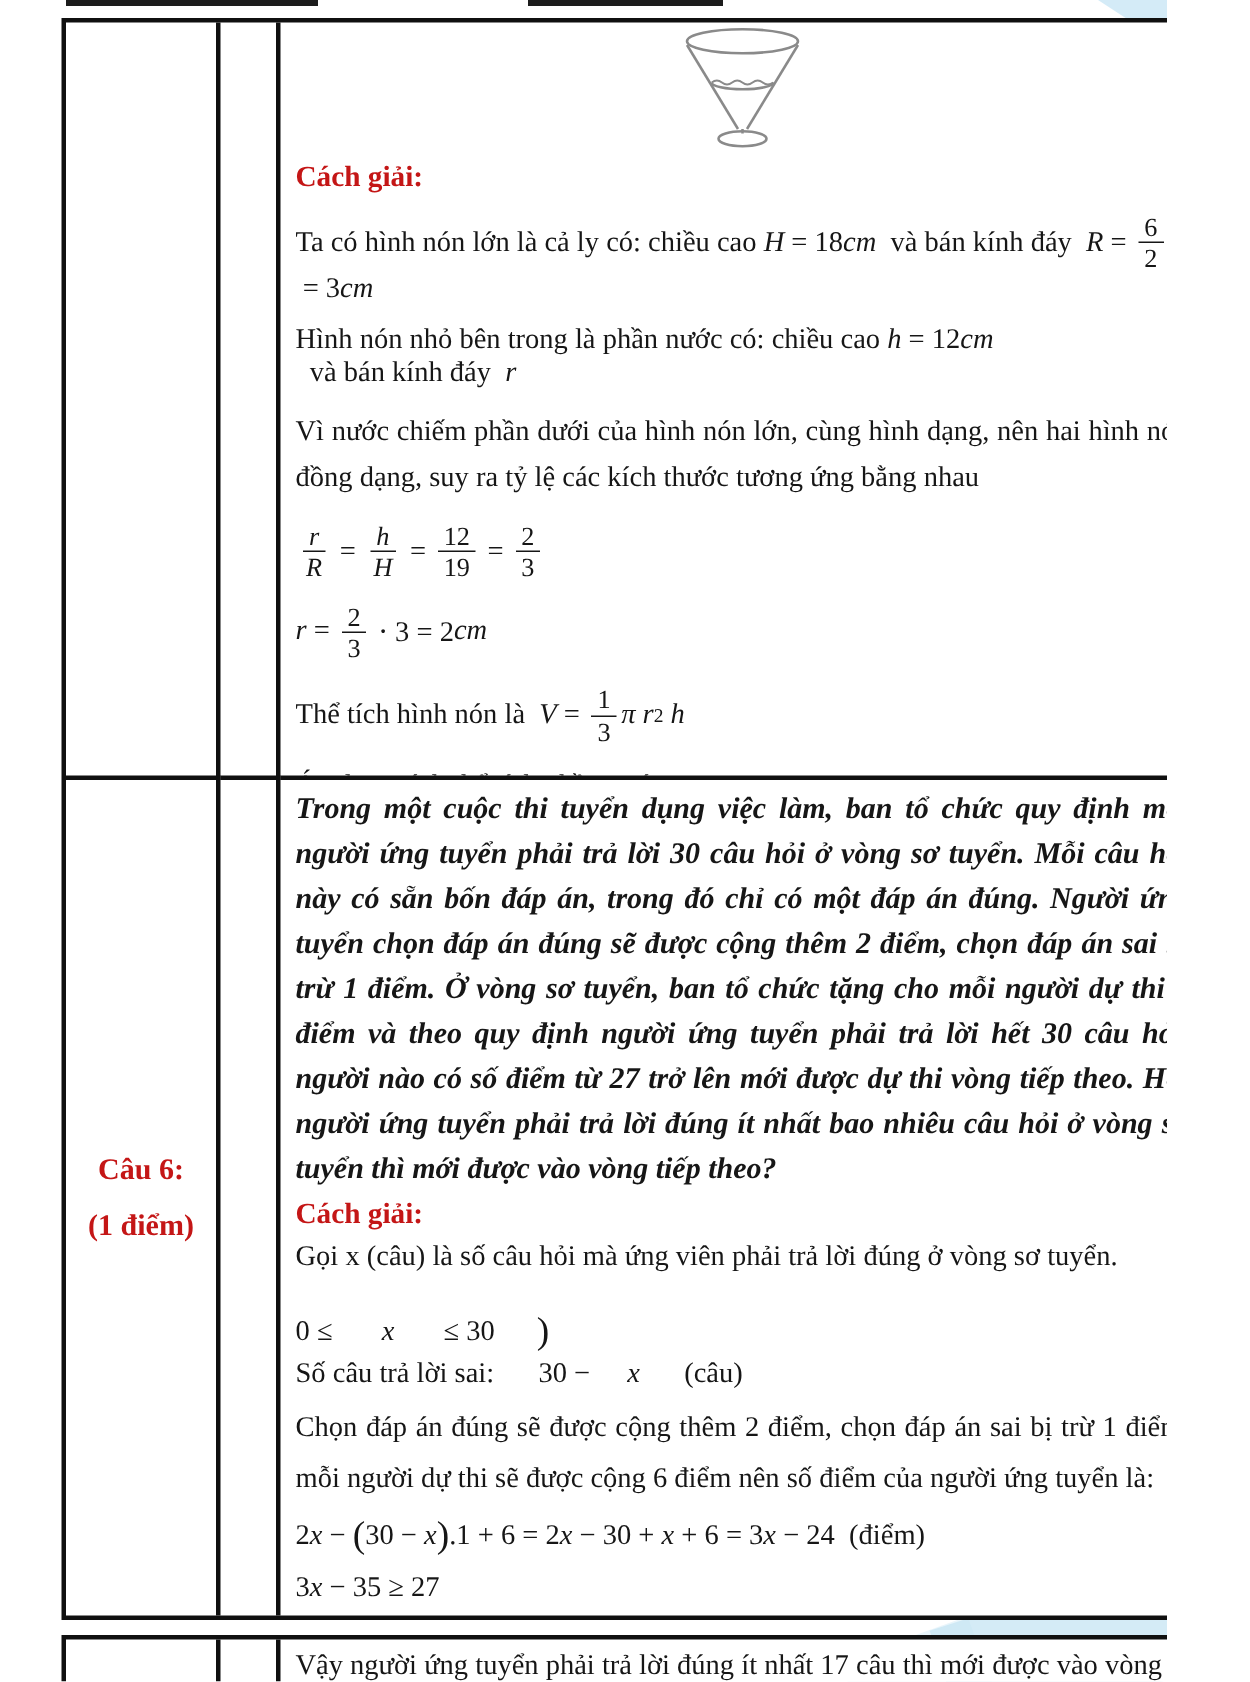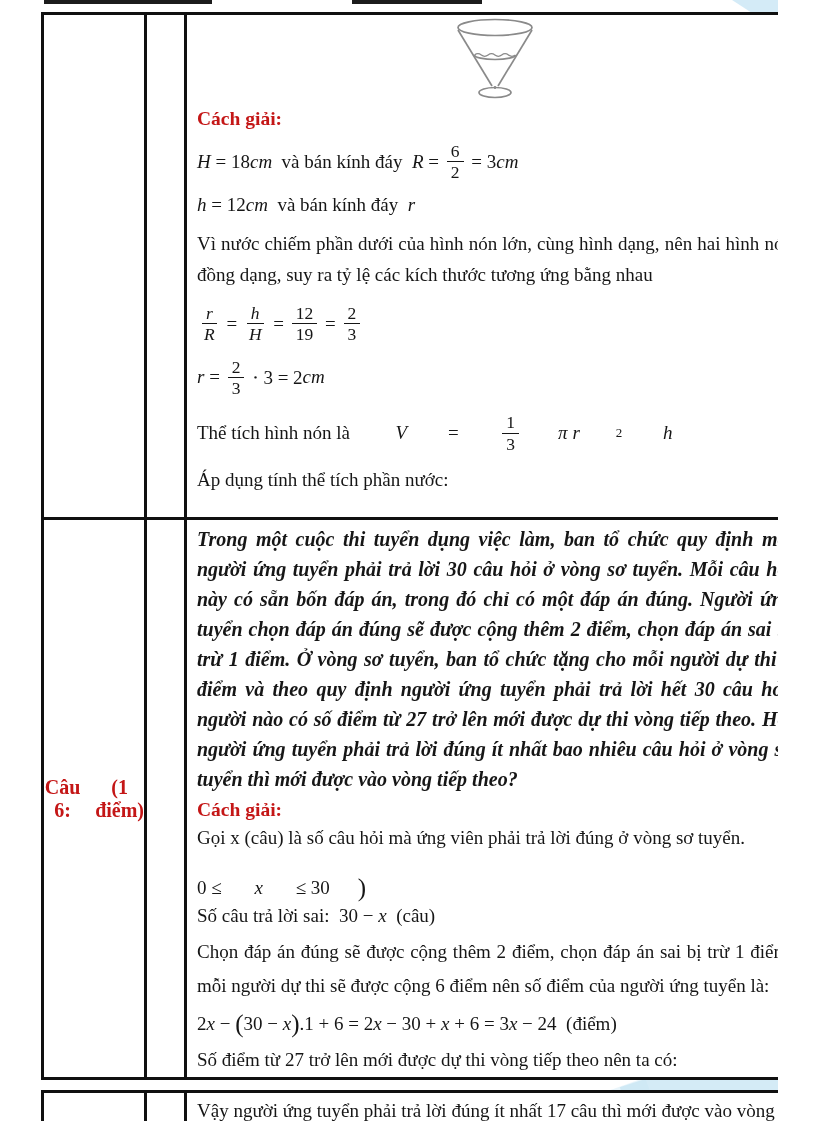--- a/index.html
+++ b/index.html
@@ -27,21 +27,21 @@
   .cell{box-sizing:border-box; overflow:hidden; border-right:3px solid #101010; border-bottom:3px solid #101010;}
   .cell.last-col{border-right:none;}
   .cell.last-row{border-bottom:none;}
 
   .content{padding:0 12px 0 10px; font-size:19px;}
 
   .figure-wrap{display:flex; justify-content:center; padding-top:1px; height:84px;}
 
   .sol-label{color:#c41616; font-weight:bold; font-size:19.5px; margin:8px 0 4px;}
 
-  .qcell{display:flex; flex-direction:row; align-items:center; justify-content:center; gap:14px;}
+  .qcell{display:flex; flex-direction:column; align-items:center; justify-content:center; gap:14px;}
   .qlabel{color:#c41616; font-weight:bold; font-size:20px; text-align:center;}
 
   .line{margin:10px 0;}
   .mline{margin:12px 0; display:flex; align-items:center; flex-wrap:wrap;}
   .mline > span{white-space:pre;}
   .para{text-align:justify; line-height:31px; margin:8px 0;}
 
   .problem{font-weight:bold; font-style:italic; text-align:justify;
     font-size:20px; line-height:30px; padding-top:4px;}
 
@@ -83,31 +83,33 @@
             <path d="M35.5,39 q3.4,-2.6 6.8,0 q3.4,2.6 6.8,0 q3.4,-2.6 6.8,0 q3.4,2.6 6.8,0 q3.4,-2.6 6.8,0 q3.4,2.6 7,0" stroke-width="1.3"></path>
             <path d="M56,70 L56,73"></path>
             <ellipse cx="56" cy="76.5" rx="16" ry="5"></ellipse>
           </g>
         </svg>
       </div>
 
       <div class="sol-label">Cách giải:</div>
 
       <div class="mline">
+          <span class="">Ta có hình nón lớn là cả ly có: chiều cao </span>
           <span class="it">H</span>
           <span class=""> = 18</span>
           <span class="it">cm</span>
           <span class="">  và bán kính đáy  </span>
           <span class="it">R</span>
           <span class=""> = </span>
           <span class="frac"><span class="num">6</span><span class="den">2</span></span>
           <span class=""> = 3</span>
           <span class="it">cm</span>
         </div>
       <div class="mline" style="margin-top:4px;">
+          <span class="">Hình nón nhỏ bên trong là phần nước có: chiều cao </span>
           <span class="it">h</span>
           <span class=""> = 12</span>
           <span class="it">cm</span>
           <span class="">  và bán kính đáy  </span>
           <span class="it">r</span>
         </div>
       <div class="para">Vì nước chiếm phần dưới của hình nón lớn, cùng hình dạng, nên hai hình nón đồng dạng, suy ra tỷ lệ các kích thước tương ứng bằng nhau</div>
       <div class="mline" style="margin-top:14px;">
           <span class="frac it"><span class="num">r</span><span class="den">R</span></span>
           <span class=""> = </span>
@@ -117,21 +119,21 @@
           <span class=""> = </span>
           <span class="frac"><span class="num">2</span><span class="den">3</span></span>
         </div>
       <div class="mline" style="margin-top:14px;">
           <span class="it">r</span>
           <span class=""> = </span>
           <span class="frac"><span class="num">2</span><span class="den">3</span></span>
           <span class=""> ⋅ 3 = 2</span>
           <span class="it">cm</span>
         </div>
-      <div class="mline" style="margin-top:16px;gap:36px;">
+      <div class="mline" style="margin-top:16px;">
           <span class="">Thể tích hình nón là  </span>
           <span class="it">V</span>
           <span class=""> = </span>
           <span class="frac"><span class="num">1</span><span class="den">3</span></span>
           <span class="it">π r</span>
           <span class="sup">2</span>
           <span class="it"> h</span>
         </div>
       <div class="line" style="margin-top:16px;">Áp dụng tính thể tích phần nước:</div>
 
@@ -149,21 +151,21 @@
       <div class="sol-label" style="margin-top:5px;">Cách giải:</div>
 
       <div class="mline" style="margin:6px 0;gap:28px;">
           <span class="">Gọi x (câu) là số câu hỏi mà ứng viên phải trả lời đúng ở vòng sơ tuyển. </span>
           <span class="big">(</span>
           <span class="">0 ≤ </span>
           <span class="it">x</span>
           <span class=""> ≤ 30</span>
           <span class="big">)</span>
         </div>
-      <div class="mline" style="margin:2px 0;">
+      <div class="mline" style="margin:2px 0;gap:20px;">
           <span class="">Số câu trả lời sai:  </span>
           <span class="">30 − </span>
           <span class="it">x</span>
           <span class="">  (câu)</span>
         </div>
       <div class="para" style="line-height:34px; margin:8px 0;">Chọn đáp án đúng sẽ được cộng thêm 2 điểm, chọn đáp án sai bị trừ 1 điểm, mỗi người dự thi sẽ được cộng 6 điểm nên số điểm của người ứng tuyển là:</div>
       <div class="mline" style="margin:10px 0;">
           <span class="">2</span>
           <span class="it">x</span>
           <span class=""> − </span>
@@ -173,21 +175,20 @@
           <span class="big">)</span>
           <span class="">.1 + 6 = 2</span>
           <span class="it">x</span>
           <span class=""> − 30 + </span>
           <span class="it">x</span>
           <span class=""> + 6 = 3</span>
           <span class="it">x</span>
           <span class=""> − 24</span>
           <span class="">  (điểm)</span>
         </div>
-      <div class="line" style="margin:14px 0;">Số điểm từ 27 trở lên mới được dự thi vòng tiếp theo nên ta có:</div>
       <div class="mline" style="margin:13px 0;">
           <span class="">3</span>
           <span class="it">x</span>
           <span class=""> − 35 ≥ 27</span>
         </div>
 
     </div>
   </div>
 
   <div class="tbl foot-tbl">

